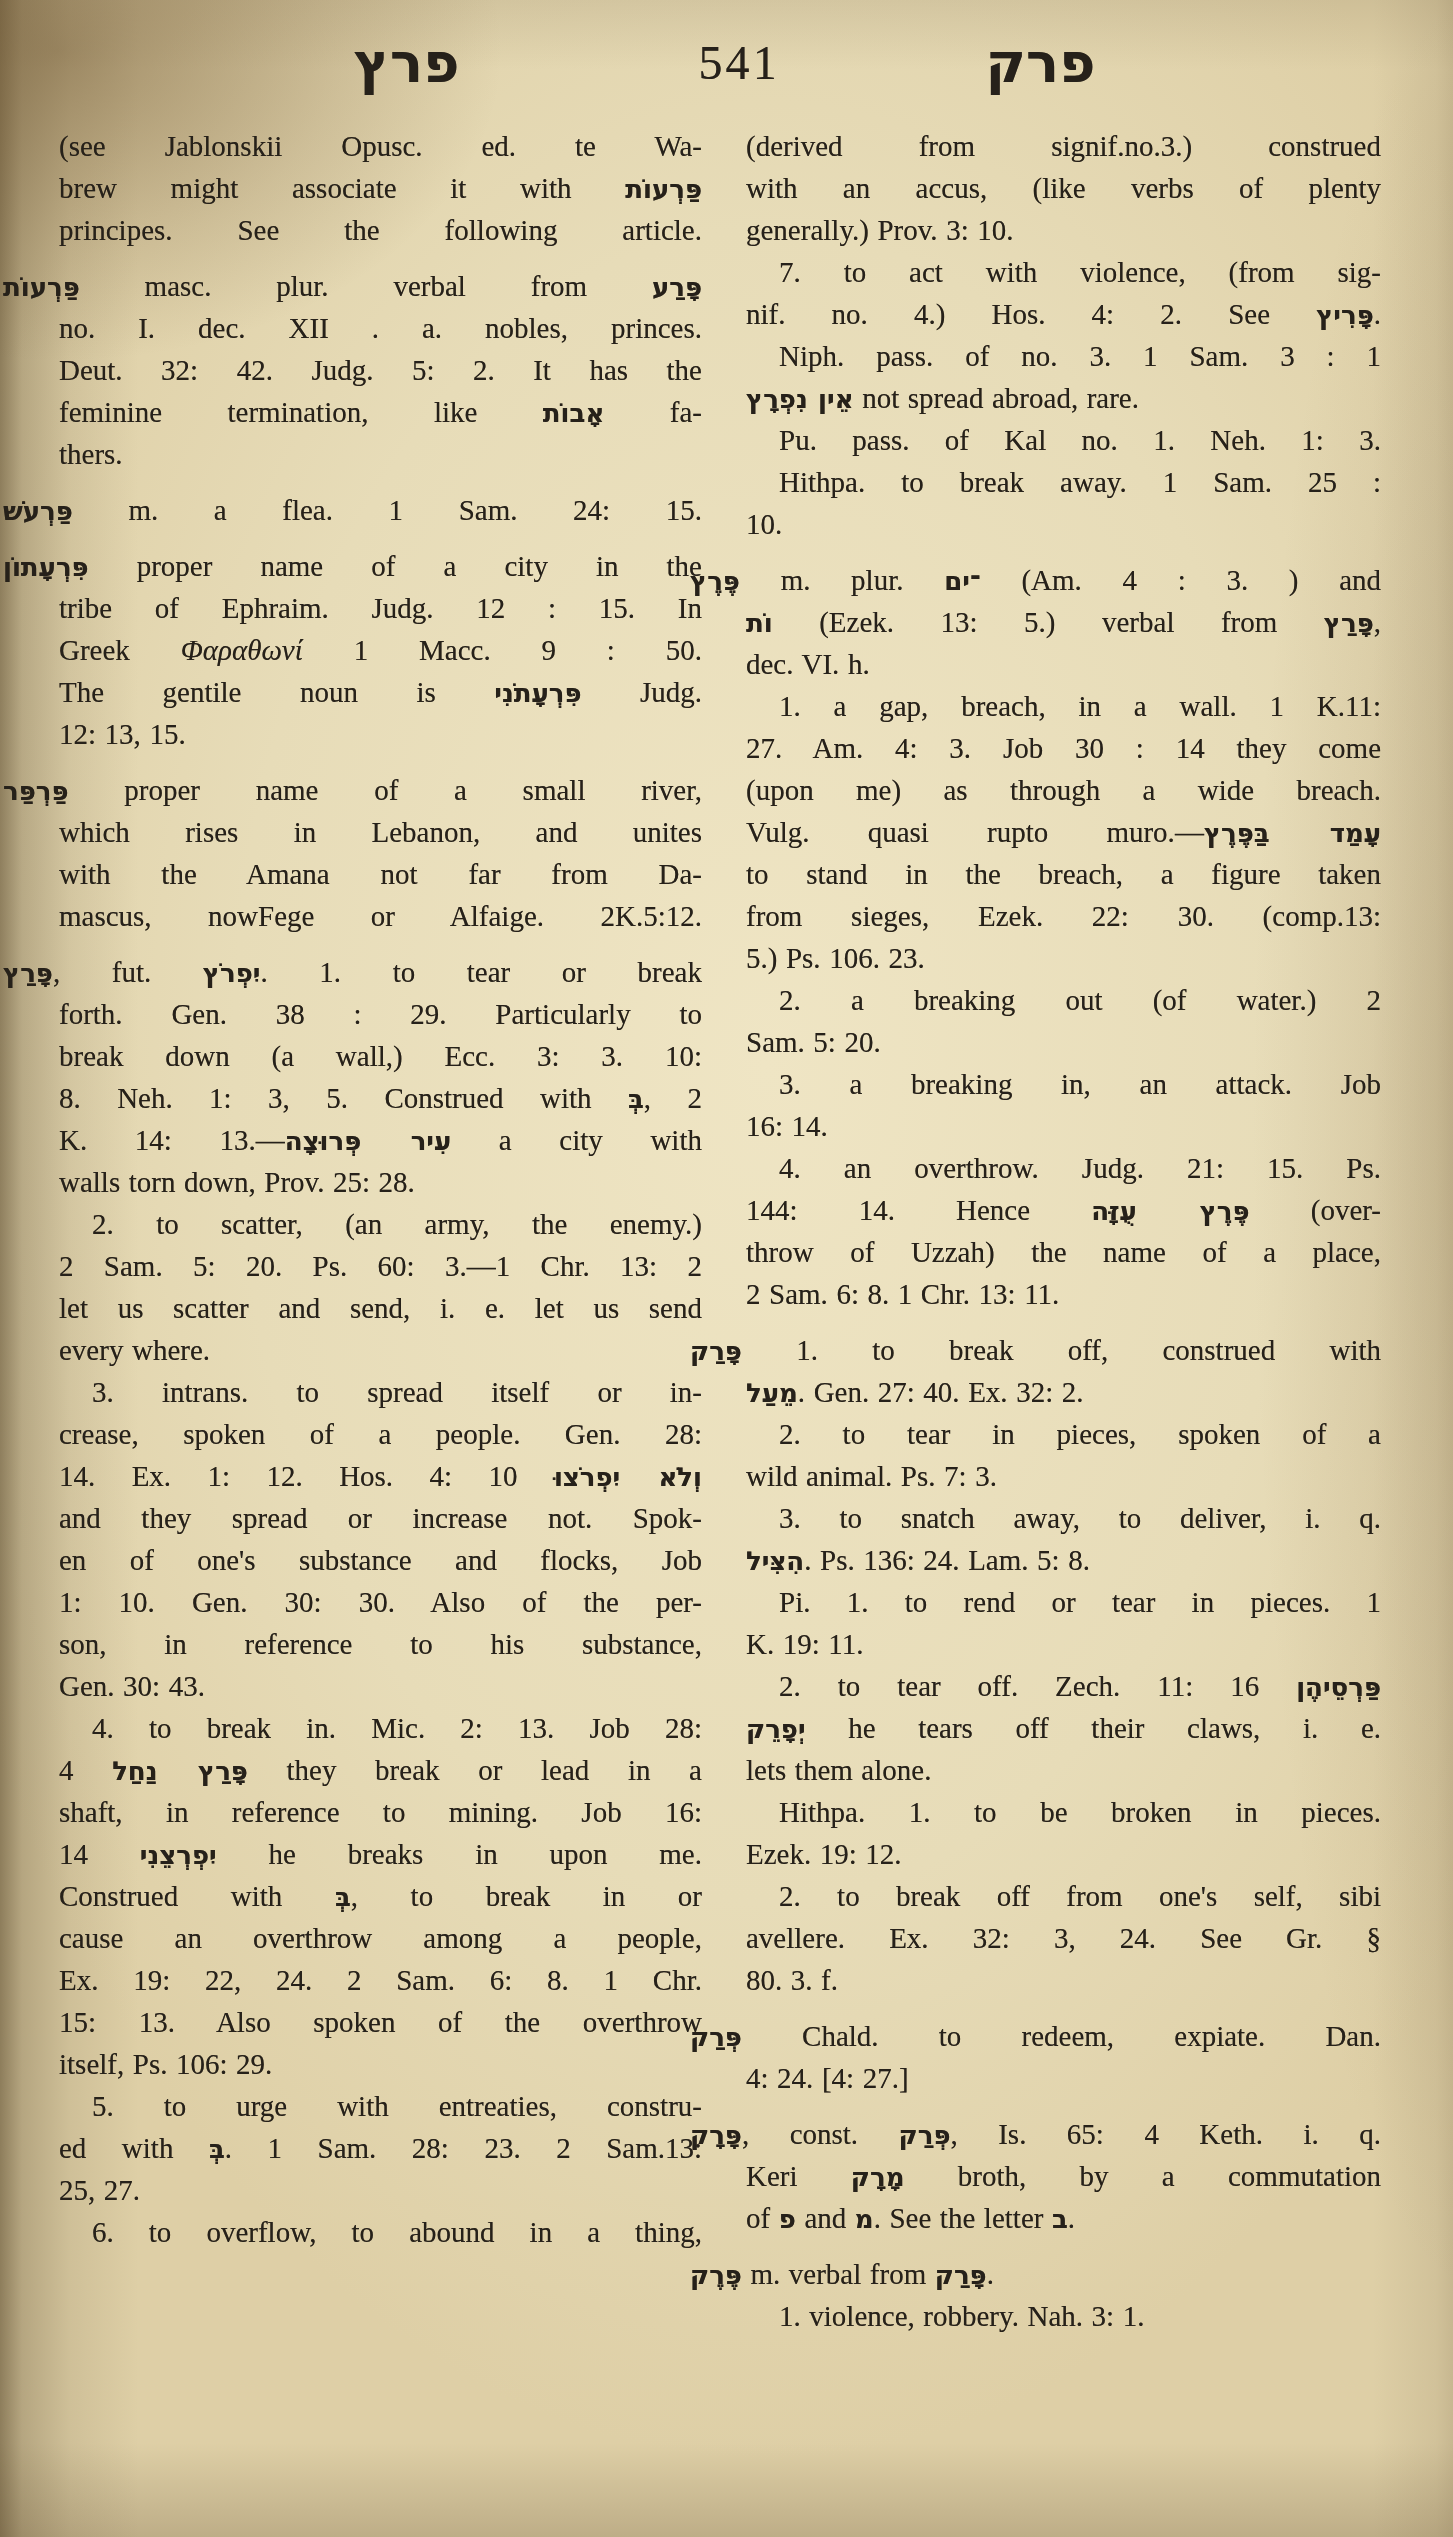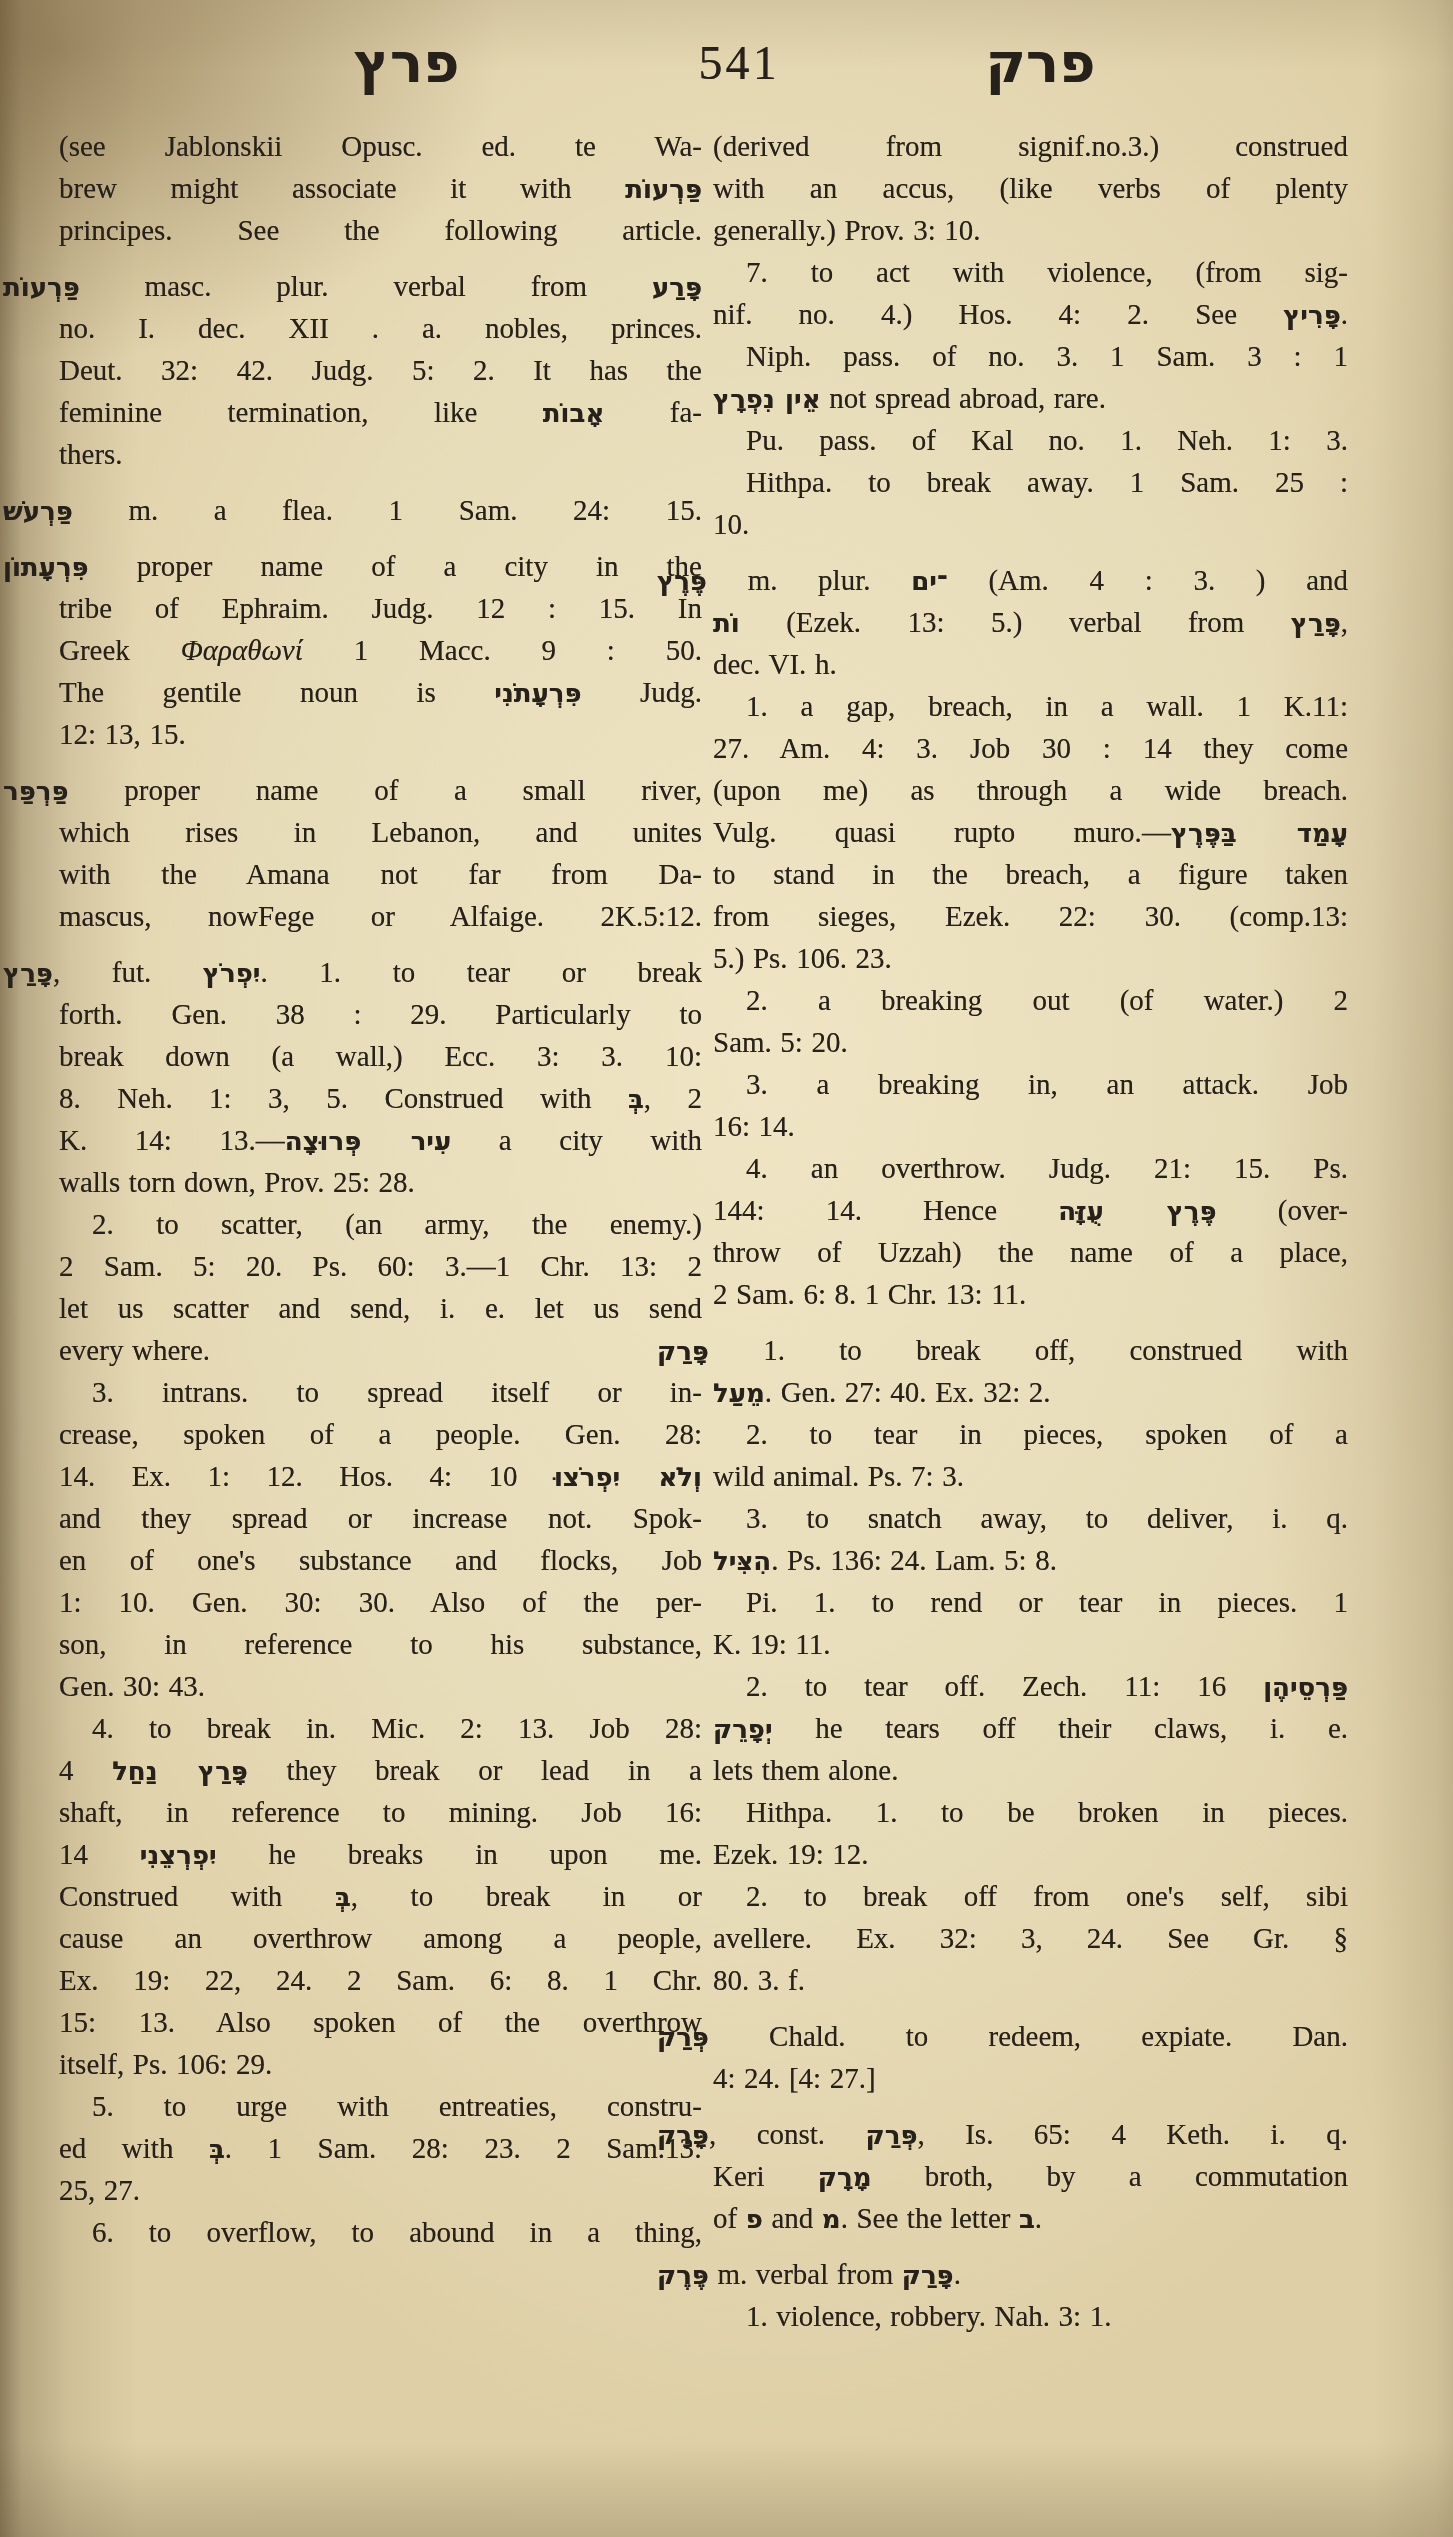--- a/index.html
+++ b/index.html
@@ -30,21 +30,21 @@
   }
   .hdr .pgnum{
     position:absolute; left:641px; width:139px; text-align:right;
     font-size:48px; line-height:76px; letter-spacing:3.2px; font-weight:400;
   }
   #hdr-left{ left:324px; }
   #hdr-right{ left:958px; }
   
   .col{ position:absolute; top:125px; font-size:29px; line-height:42px; }
   #col-left{ left:59px;  width:643px; }
-  #col-right{ left:713px; width:635px; }
+  #col-right{ left:746px; width:635px; }
   .line{
     text-align:justify; text-align-last:justify;
     min-height:42px;
     word-spacing:1.3px;
   }
   .line.last{ text-align-last:left; }
   .line.ind-first{ padding-left:33px; }
   .line.ind-hang{ margin-left:-56px; }
   .line.gap{ margin-top:14px; }
   .gr{ font-style:italic; }

